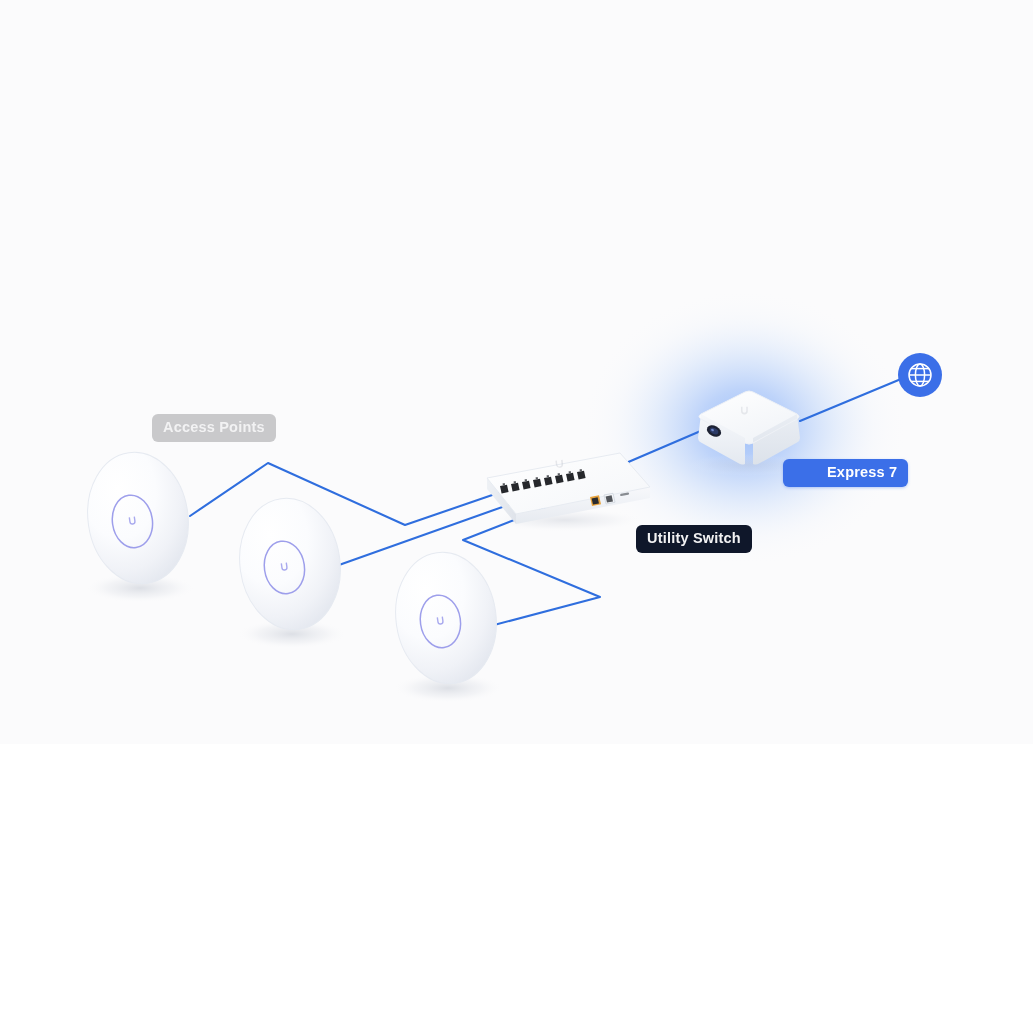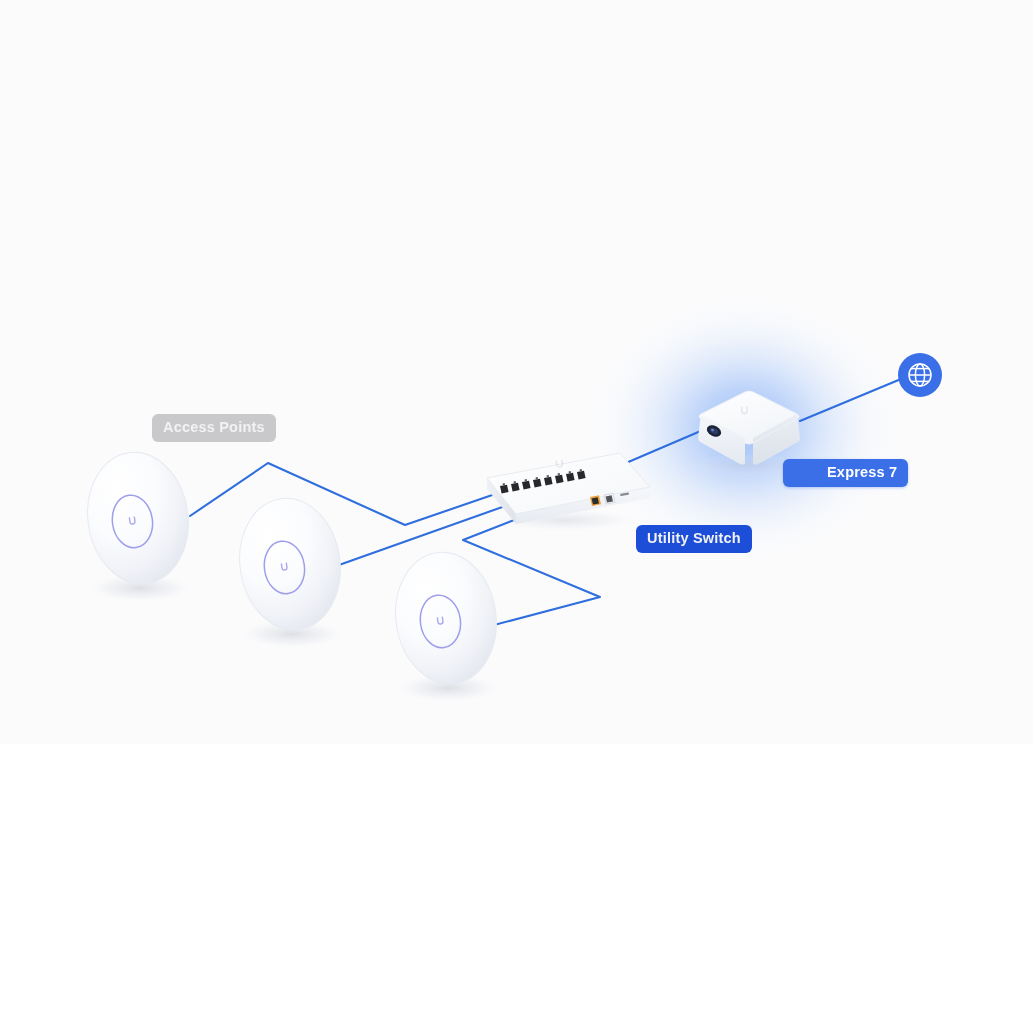--- a/index.html
+++ b/index.html
@@ -225,17 +225,17 @@
         <line x1="909" y1="375" x2="931" y2="375"></line>
         <line x1="911.3" y1="368.6" x2="928.7" y2="368.6"></line>
         <line x1="911.3" y1="381.4" x2="928.7" y2="381.4"></line>
       </g>
     </g>
 
   </svg>
 
   <div class="pill grey" id="label-access-points" style="left: 152px; top: 414px; background: rgb(201, 201, 203); color: rgb(242, 242, 243);">Access Points</div>
 
-  <div class="pill grey" id="label-utility-switch" style="left: 636px; top: 525px; background: #1d4ed8; color: rgb(242, 242, 243);">Utility Switch</div>
+  <div class="pill grey" id="label-utility-switch" style="left: 636px; top: 525px; background: #0f172a; color: rgb(242, 242, 243);">Utility Switch</div>
 
   <div class="pill blue" id="label-express7" style="left: 783px; top: 459px; background: rgb(59, 111, 232); color: rgb(255, 255, 255);">Express 7</div>
 
 </div>
 
 </body></html>

